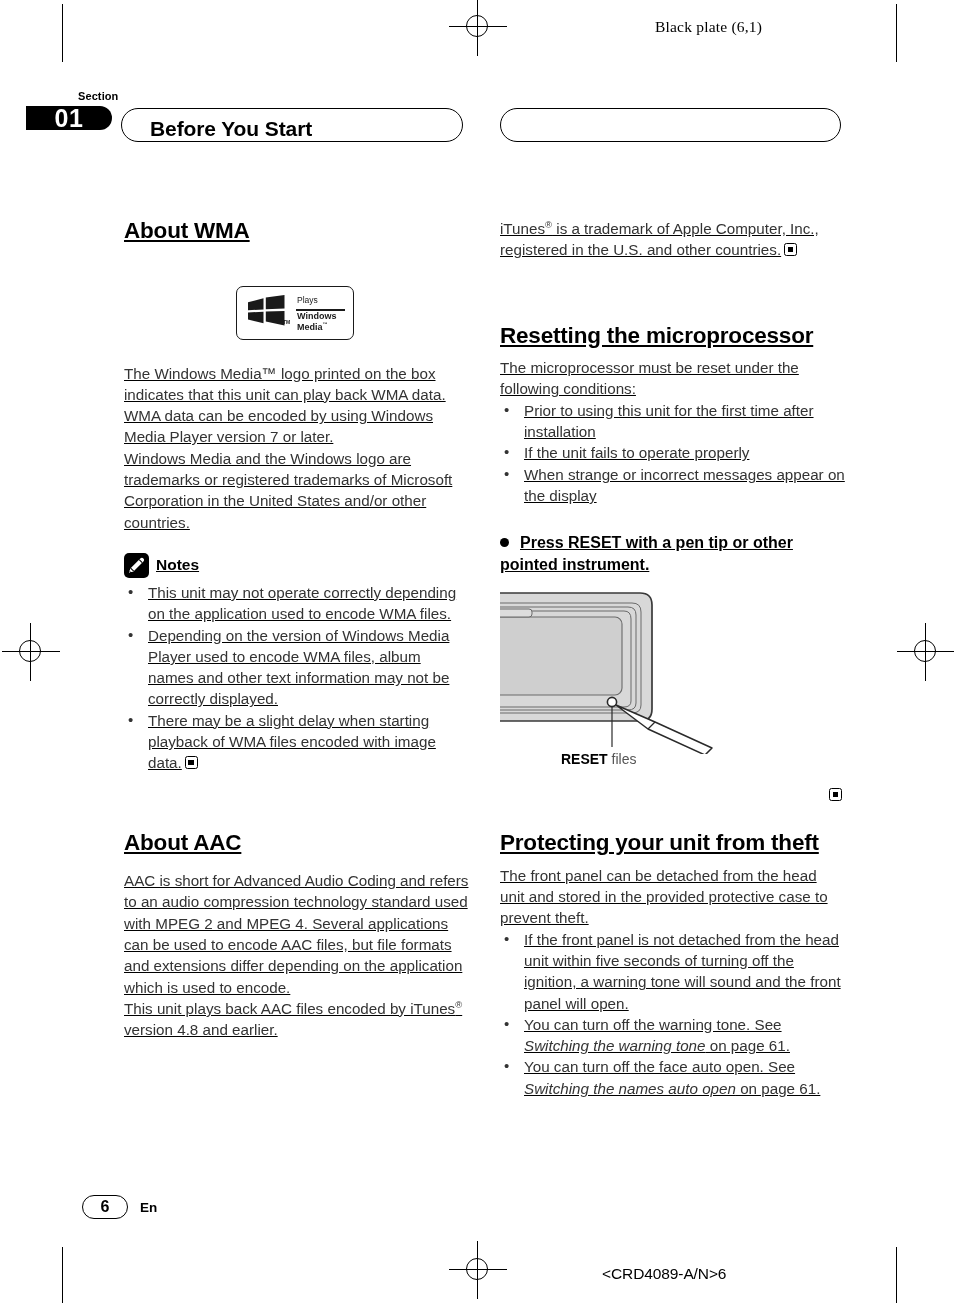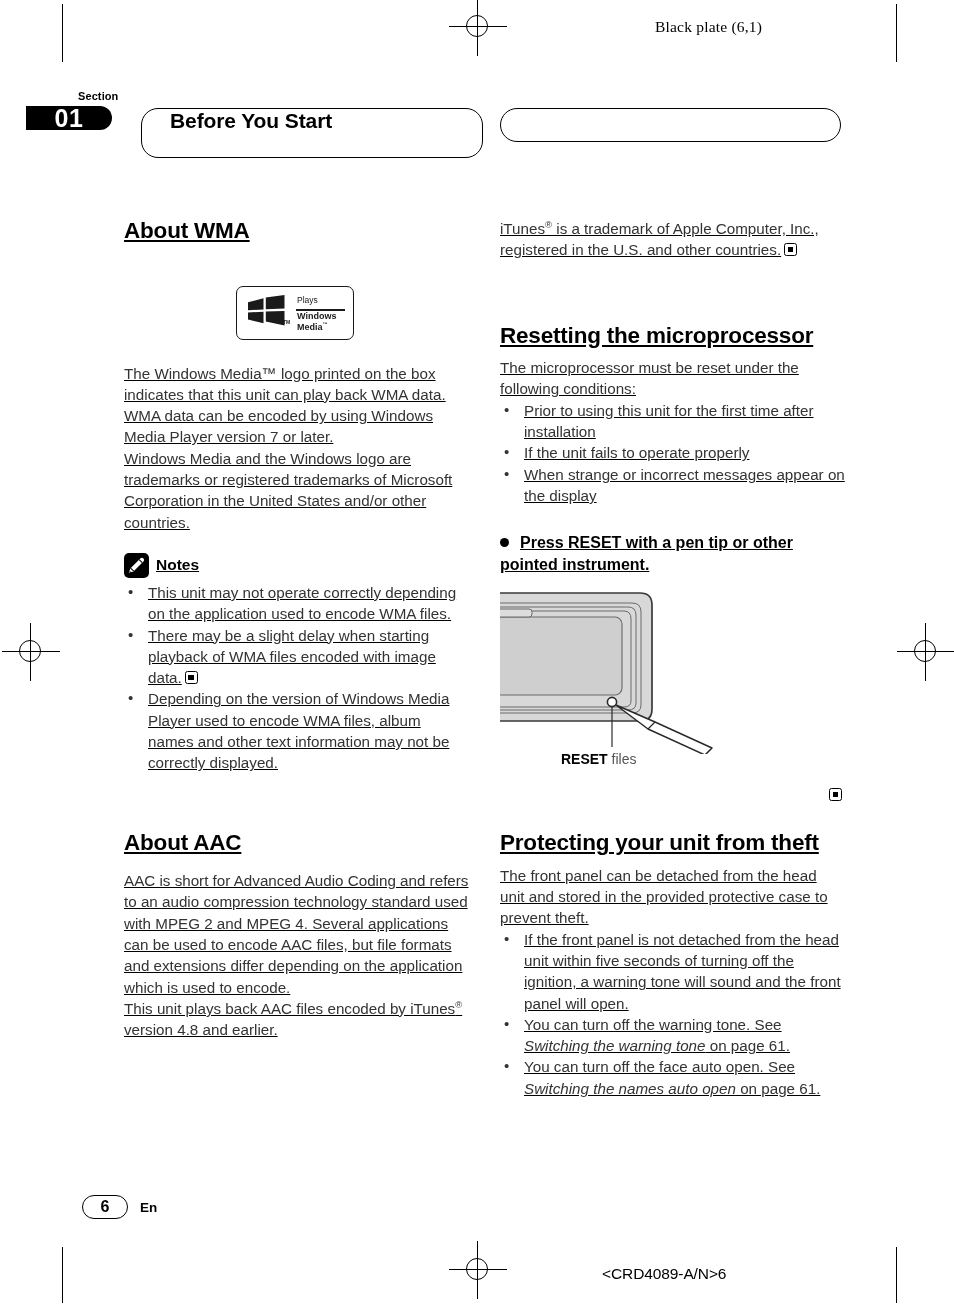--- a/index.html
+++ b/index.html
@@ -80,29 +80,29 @@
     color: #fff;
     font-size: 25px;
     font-weight: bold;
     display: flex;
     align-items: center;
     justify-content: center;
     letter-spacing: .5px;
   }
   .chapter-pill {
     position: absolute;
-    left: 141px;
+    left: 121px;
     top: 108px;
     width: 342px;
-    height: 50px;
+    height: 34px;
     border: 1.4px solid #000;
     border-radius: 17px;
     box-sizing: border-box;
     display: flex;
-    align-items: flex-start;
+    align-items: flex-end;
   }
   .chapter-pill span {
     margin-left: 28px;
     font-size: 21px;
     font-weight: bold;
     letter-spacing: -0.1px;
   }
   .chapter-pill-empty {
     position: absolute;
     left: 500px;
@@ -404,22 +404,22 @@
           <path d="M6.6 15.2 L9.7 18.2" stroke="#000" stroke-width="1.1" fill="none"></path>
           <path d="M15.2 6.6 L18.2 9.6" stroke="#000" stroke-width="1.1" fill="none"></path>
           <path d="M5.4 18.2 L7.3 19.9" stroke="#000" stroke-width="1" fill="none"></path>
         </svg>
       </span>
       <span class="notes-label">Notes</span>
     </div>
 
     <ul class="bullets">
       <li>This unit may not operate correctly depending on the application used to encode WMA files.</li>
+      <li>Depending on the version of Windows Media Player used to encode WMA files, album names and other text information may not be correctly displayed.</li>
       <li><span>There may be a slight delay when starting playback of WMA files encoded with image data.</span><span class="endmark"></span></li>
-      <li>Depending on the version of Windows Media Player used to encode WMA files, album names and other text information may not be correctly displayed.</li>
     </ul>
 
     <div style="height:56px;"></div>
 
     <h1 class="sec">About AAC</h1>
     <p class="body">AAC is short for Advanced Audio Coding and refers to an audio compression technology standard used with MPEG 2 and MPEG 4. Several applications can be used to encode AAC files, but file formats and extensions differ depending on the application which is used to encode.</p>
     <p class="body">This unit plays back AAC files encoded by iTunes<sup class="reg-mark">®</sup> version 4.8 and earlier.</p>
   </div>
 
   <div class="wma-logo">

